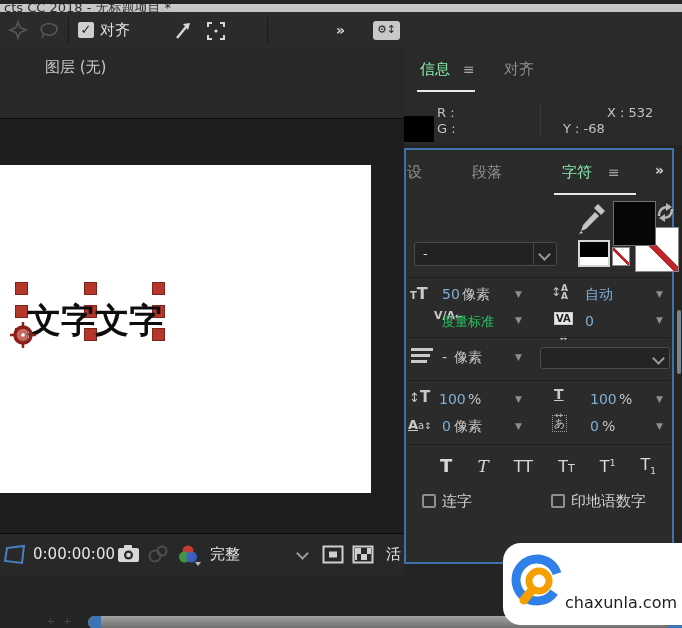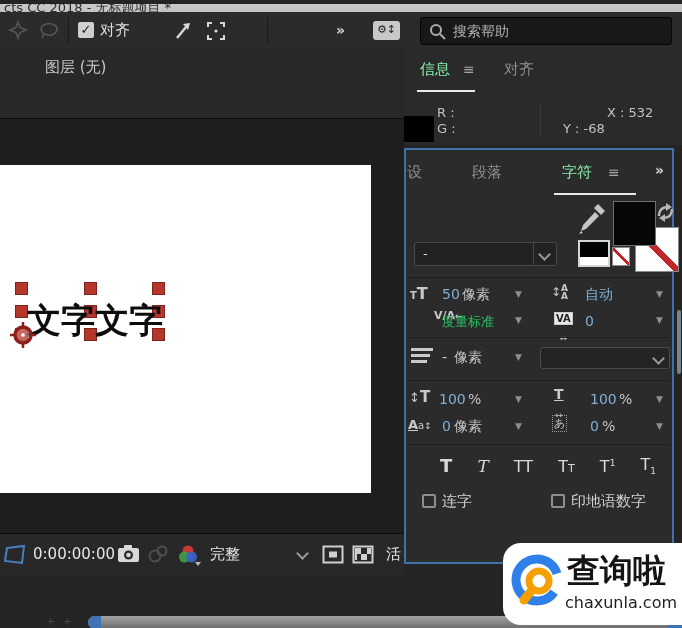--- a/index.html
+++ b/index.html
@@ -101,27 +101,20 @@
     </svg>
     <svg class="abs" style="left:206px;top:9px;" width="20" height="20">
       <path d="M2 6 L2 2 L6 2 M14 2 L18 2 L18 6 M18 14 L18 18 L14 18 M6 18 L2 18 L2 14" fill="none" stroke="#d8d8d8" stroke-width="2"></path>
       <circle cx="10" cy="10" r="1.6" fill="#d8d8d8"></circle>
     </svg>
     <div class="tb-div" style="left:267px;"></div>
     <div class="tb-chev" style="left:336px;top:10px;">»</div>
     <div class="gearbtn" style="left:373px;top:9px;">
       <span>⚙</span><span>↕</span>
     </div>
-    <div class="searchbox">
-      <svg class="abs" style="left:8px;top:5px;" width="17" height="17">
-        <circle cx="7" cy="7" r="5" fill="none" stroke="#ababab" stroke-width="2"></circle>
-        <path d="M11 11 L16 16" stroke="#ababab" stroke-width="2"></path>
-      </svg>
-      <input type="text" placeholder="搜索帮助" style="">
-    </div>
   </div>
 
   <div class="abs leftcol">
 
     <div class="layerhdr">
       <div class="lbl">图层 (无)</div>
     </div>
 
     <div class="compwhite">
 
@@ -331,17 +324,16 @@
 
     <div class="vthumb"></div>
   </div>
 
   <div class="abs watermark">
     <svg class="abs" style="left:5px;top:7px;" width="58" height="64">
       <circle cx="29" cy="30" r="21" fill="none" stroke="#2f80e8" stroke-width="9" stroke-dasharray="112 20" transform="rotate(35 29 30)"></circle>
       <circle cx="31" cy="31" r="10" fill="#ffffff" stroke="#f5a000" stroke-width="7"></circle>
       <path d="M24 40 L16 50" stroke="#f5a000" stroke-width="9" stroke-linecap="round"></path>
     </svg>
-    <div class="wm-brand">查询啦</div>
     <div class="wm-domain">chaxunla.com</div>
   </div>
 
 </div>
 
 </body></html>

